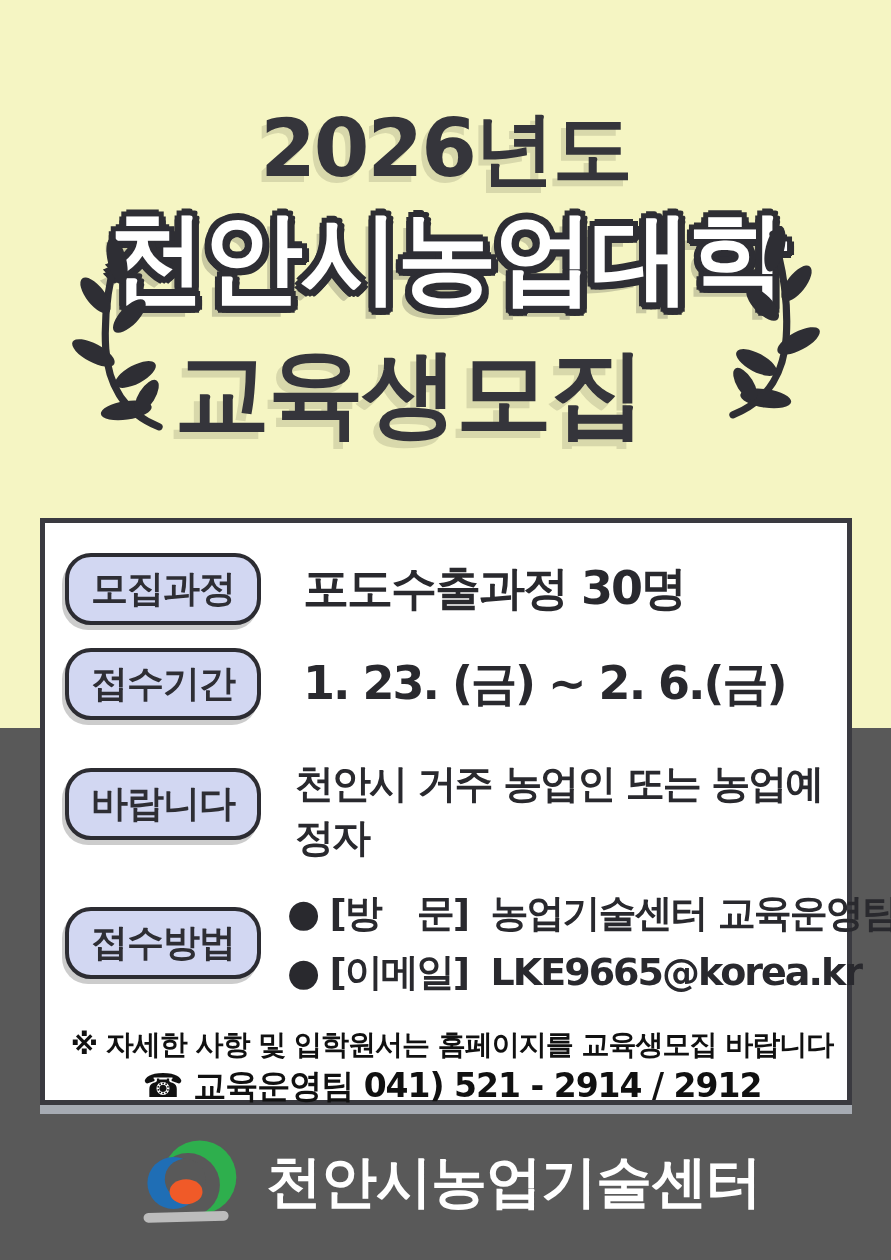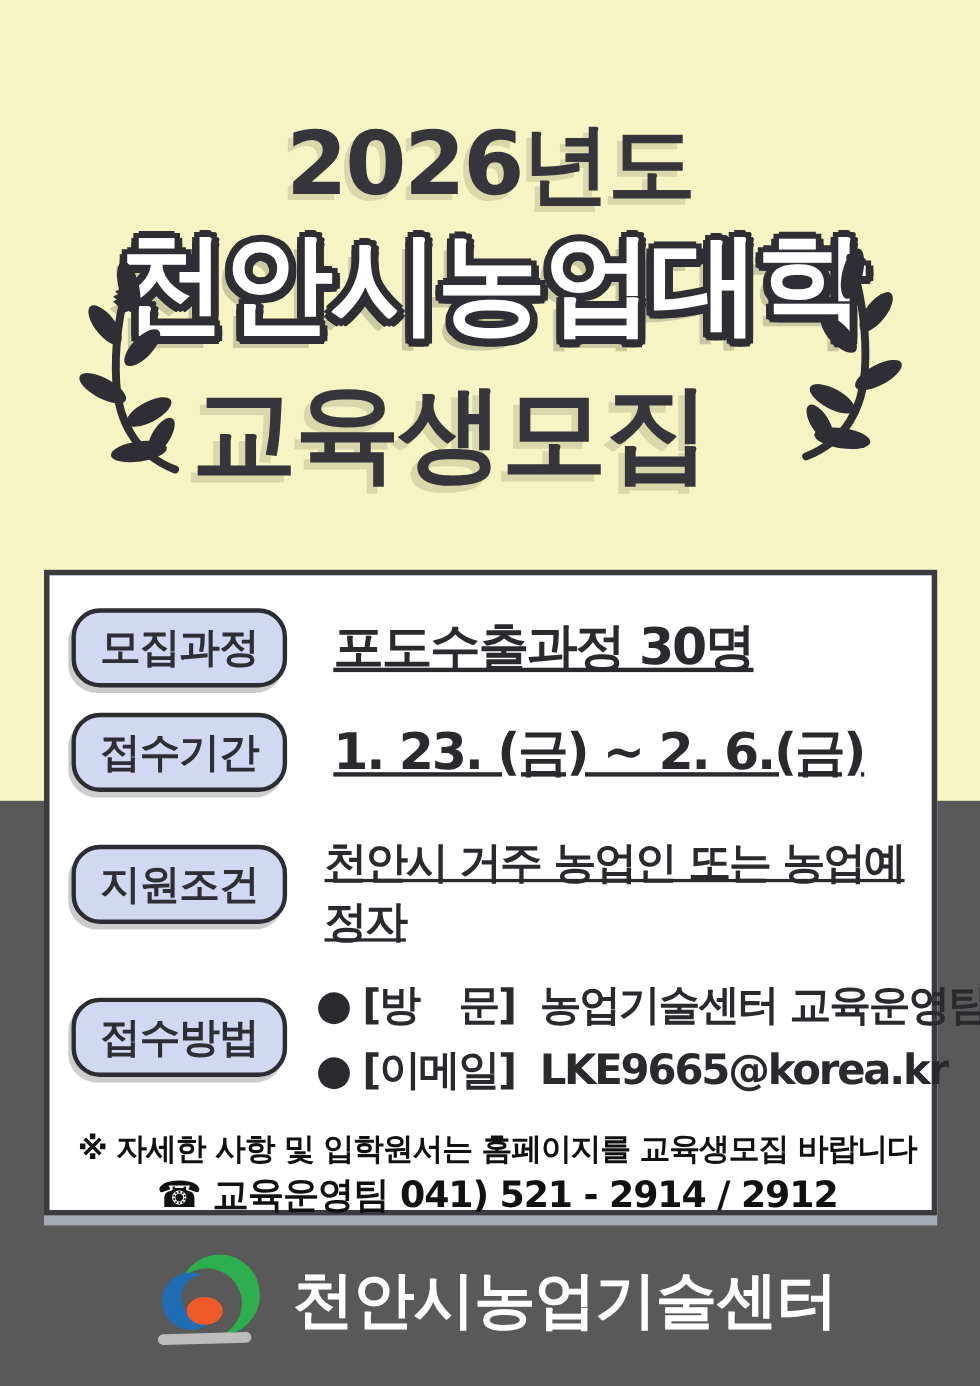--- a/index.html
+++ b/index.html
@@ -46,21 +46,21 @@
     padding:30px 8px 0 20px;
   }
   .row{display:flex;align-items:center;margin-bottom:23px;}
   .badge{
     flex:0 0 196px;height:72px;box-sizing:border-box;
     background:#d2d7f2;border:4px solid #2c2c32;border-radius:26px;
     box-shadow:-3px 5px 0 rgba(0,0,0,0.20);
     display:flex;align-items:center;justify-content:center;
     font-size:37px;font-weight:bold;color:#2e2e34;letter-spacing:-1px;
   }
-  .row-text{margin-left:42px;font-size:46px;font-weight:bold;color:#29292e;letter-spacing:-2px;text-decoration:underline;}
+  .row-text{margin-left:42px;font-size:46px;font-weight:bold;color:#29292e;letter-spacing:-2px;}
   .row-text.cond{font-size:39px;margin-left:34px;margin-top:14px;}
   .row-lines{margin-left:26px;display:flex;flex-direction:column;gap:8px;}
   .row-lines .bullet-line{font-size:38px;font-weight:bold;color:#29292e;letter-spacing:-2px;white-space:pre;}
   .row.methods{margin-bottom:0;}
   .note-line{
     margin-top:28px;text-align:center;
     font-size:28px;font-weight:bold;color:#111111;letter-spacing:-1px;
   }
   .phone-line{
     text-align:center;
@@ -117,21 +117,21 @@
     <div class="badge">모집과정</div>
     <div class="row-text">포도수출과정 30명</div>
   </div>
 
   <div class="row">
     <div class="badge">접수기간</div>
     <div class="row-text">1. 23. (금) ~ 2. 6.(금)</div>
   </div>
 
   <div class="row">
-    <div class="badge">지원조건</div>
+    <div class="badge">바랍니다</div>
     <div class="row-text cond">천안시 거주 농업인 또는 농업예정자</div>
   </div>
 
   <div class="row methods">
     <div class="badge">접수방법</div>
     <div class="row-lines">
       <div class="bullet-line">● [방　문]  농업기술센터 교육운영팀</div>
       <div class="bullet-line">● [이메일]  LKE9665@korea.kr</div>
     </div>
   </div>

